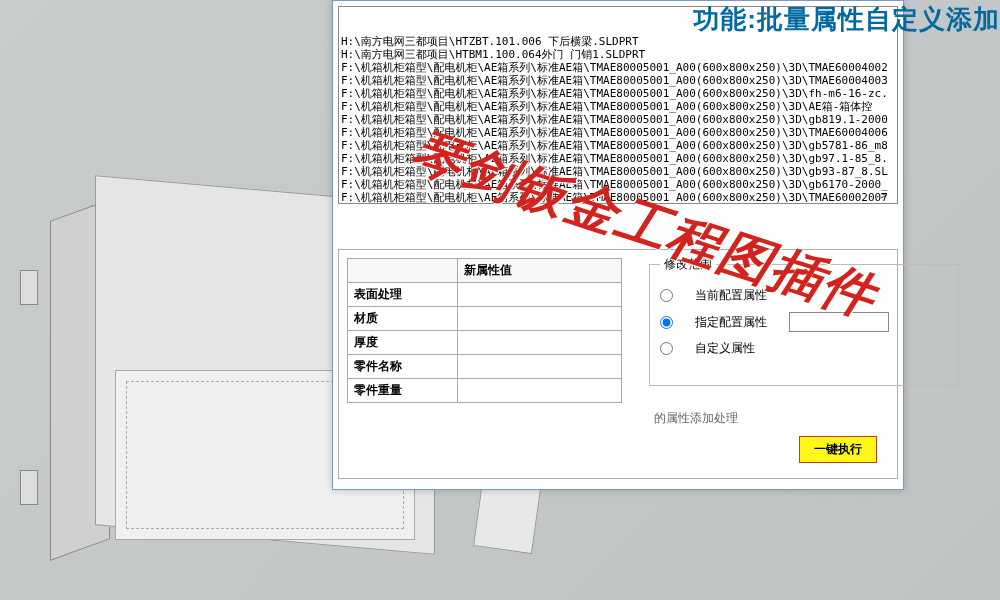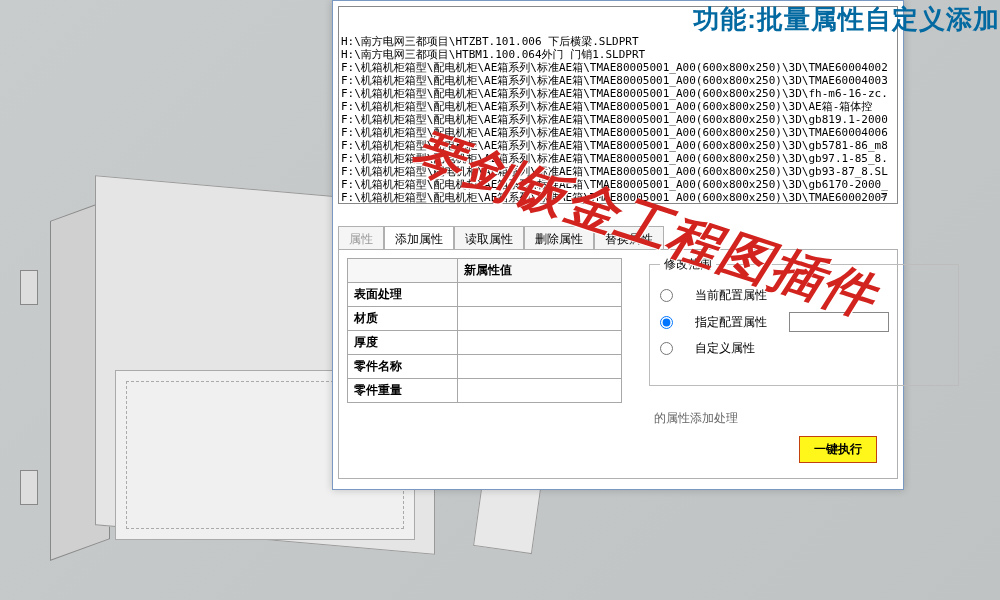--- a/index.html
+++ b/index.html
@@ -61,27 +61,20 @@
     <div class="bracket b2"></div>
   </div>
 </div>
 
 <div class="dialog">
 
   <div class="file-listbox" id="file-list">
     <div class="row">H:\南方电网三都项目\HTZBT.101.006 下后横梁.SLDPRT</div><div class="row">H:\南方电网三都项目\HTBM1.100.064外门 门销1.SLDPRT</div><div class="row">F:\机箱机柜箱型\配电机柜\AE箱系列\标准AE箱\TMAE80005001_A00(600x800x250)\3D\TMAE60004002</div><div class="row">F:\机箱机柜箱型\配电机柜\AE箱系列\标准AE箱\TMAE80005001_A00(600x800x250)\3D\TMAE60004003</div><div class="row">F:\机箱机柜箱型\配电机柜\AE箱系列\标准AE箱\TMAE80005001_A00(600x800x250)\3D\fh-m6-16-zc.</div><div class="row">F:\机箱机柜箱型\配电机柜\AE箱系列\标准AE箱\TMAE80005001_A00(600x800x250)\3D\AE箱-箱体控</div><div class="row">F:\机箱机柜箱型\配电机柜\AE箱系列\标准AE箱\TMAE80005001_A00(600x800x250)\3D\gb819.1-2000</div><div class="row">F:\机箱机柜箱型\配电机柜\AE箱系列\标准AE箱\TMAE80005001_A00(600x800x250)\3D\TMAE60004006</div><div class="row">F:\机箱机柜箱型\配电机柜\AE箱系列\标准AE箱\TMAE80005001_A00(600x800x250)\3D\gb5781-86_m8</div><div class="row">F:\机箱机柜箱型\配电机柜\AE箱系列\标准AE箱\TMAE80005001_A00(600x800x250)\3D\gb97.1-85_8.</div><div class="row">F:\机箱机柜箱型\配电机柜\AE箱系列\标准AE箱\TMAE80005001_A00(600x800x250)\3D\gb93-87_8.SL</div><div class="row">F:\机箱机柜箱型\配电机柜\AE箱系列\标准AE箱\TMAE80005001_A00(600x800x250)\3D\gb6170-2000_</div><div class="row">F:\机箱机柜箱型\配电机柜\AE箱系列\标准AE箱\TMAE80005001_A00(600x800x250)\3D\TMAE60002007</div><span class="scroll-hint">&gt;</span>
   </div>
 
-  <div class="tabstrip">
-    <div class="tab partial">属性</div>
-    <div class="tab active">添加属性</div>
-    <div class="tab">读取属性</div>
-    <div class="tab">删除属性</div>
-    <div class="tab">替换属性</div>
-  </div>
 
   <div class="tabpage">
     <table class="prop-table">
       <thead>
         <tr>
             <th style="width:110px"></th>
             <th>新属性值</th>
           </tr>
       </thead>
       <tbody id="prop-rows">

